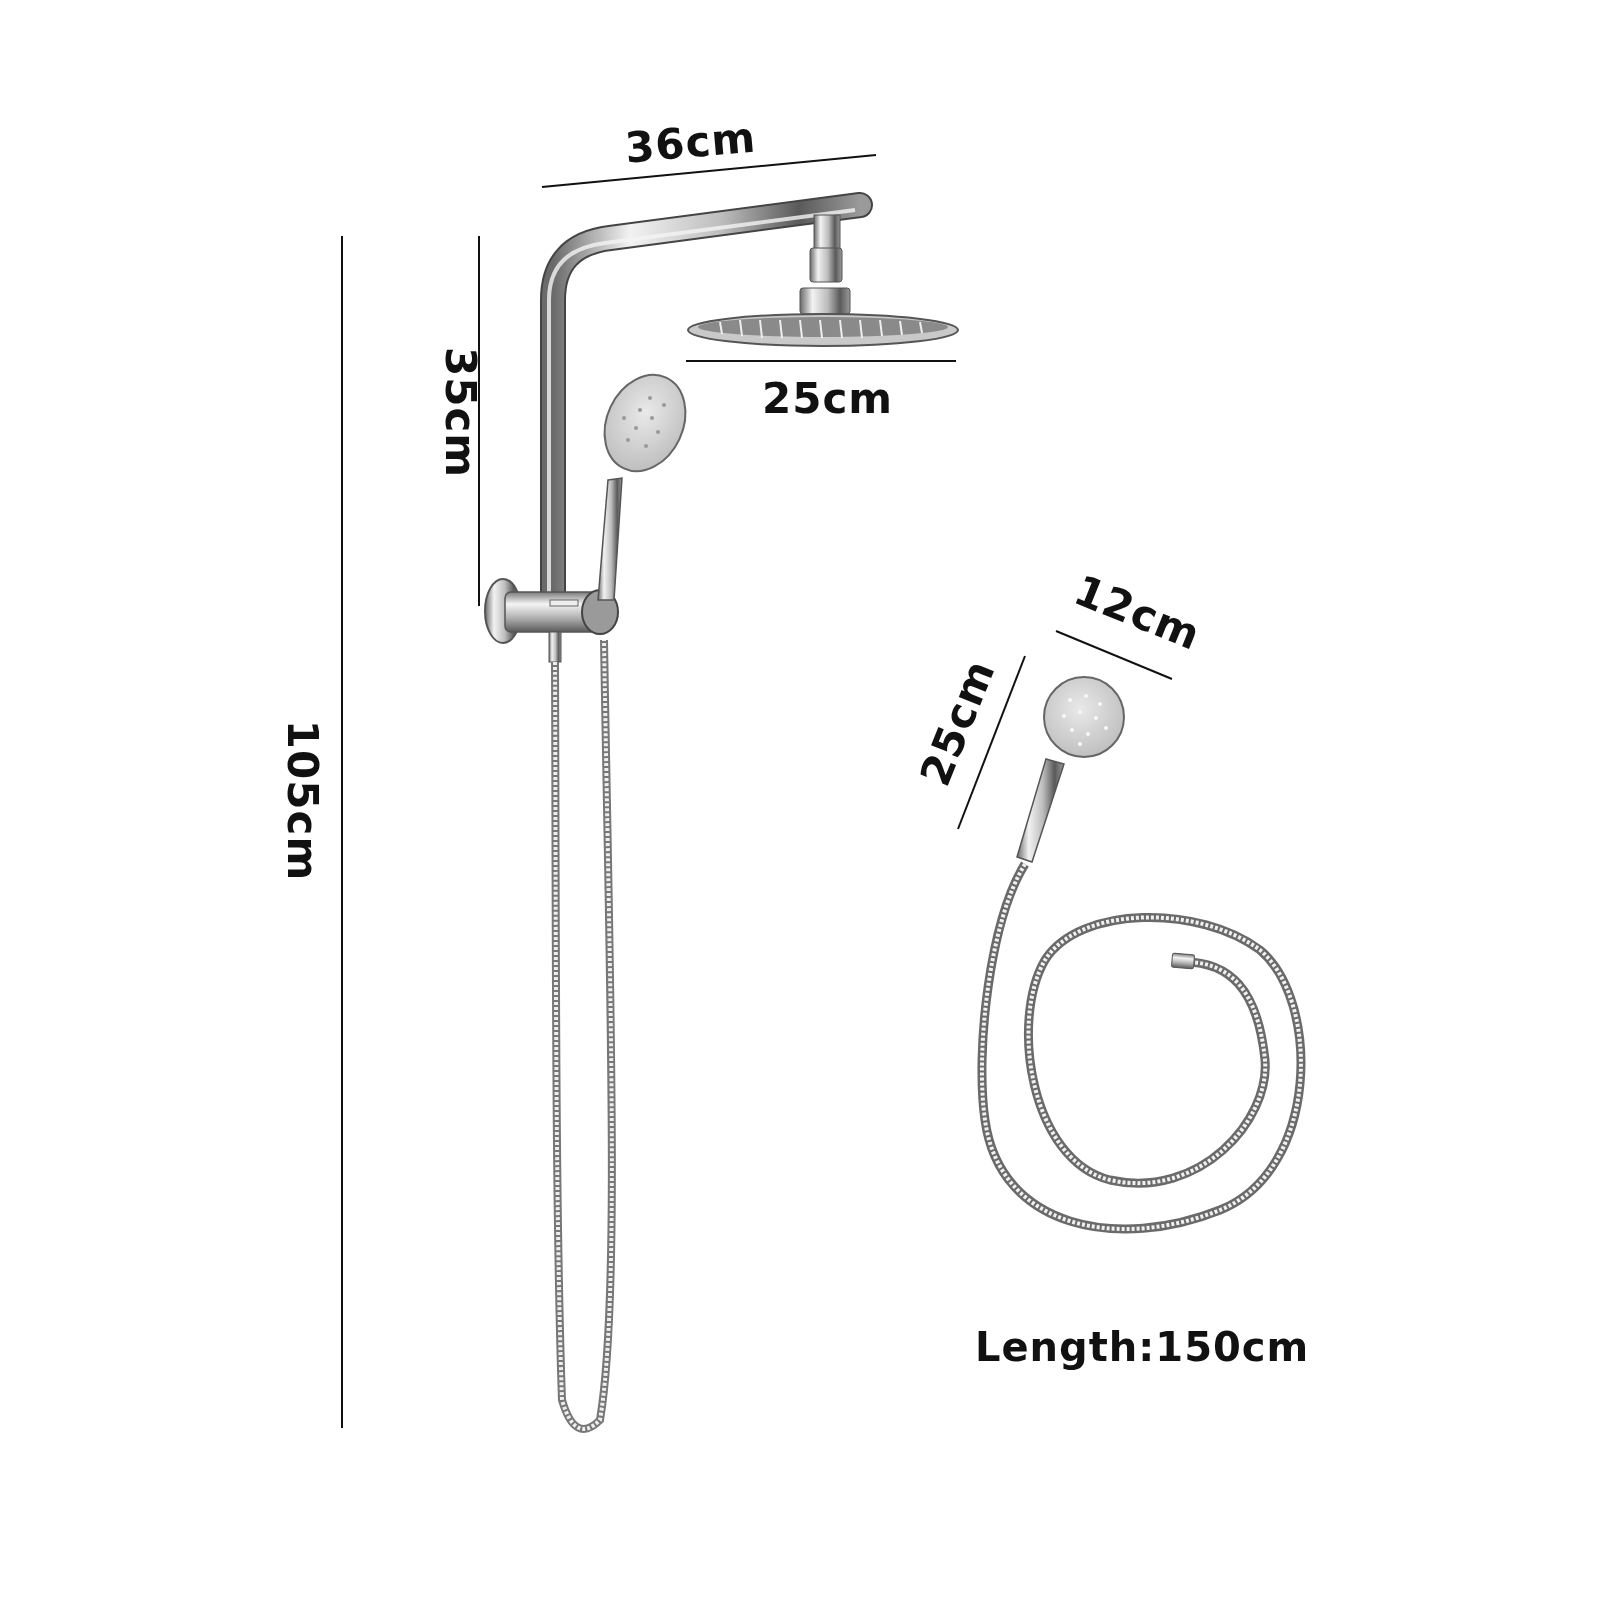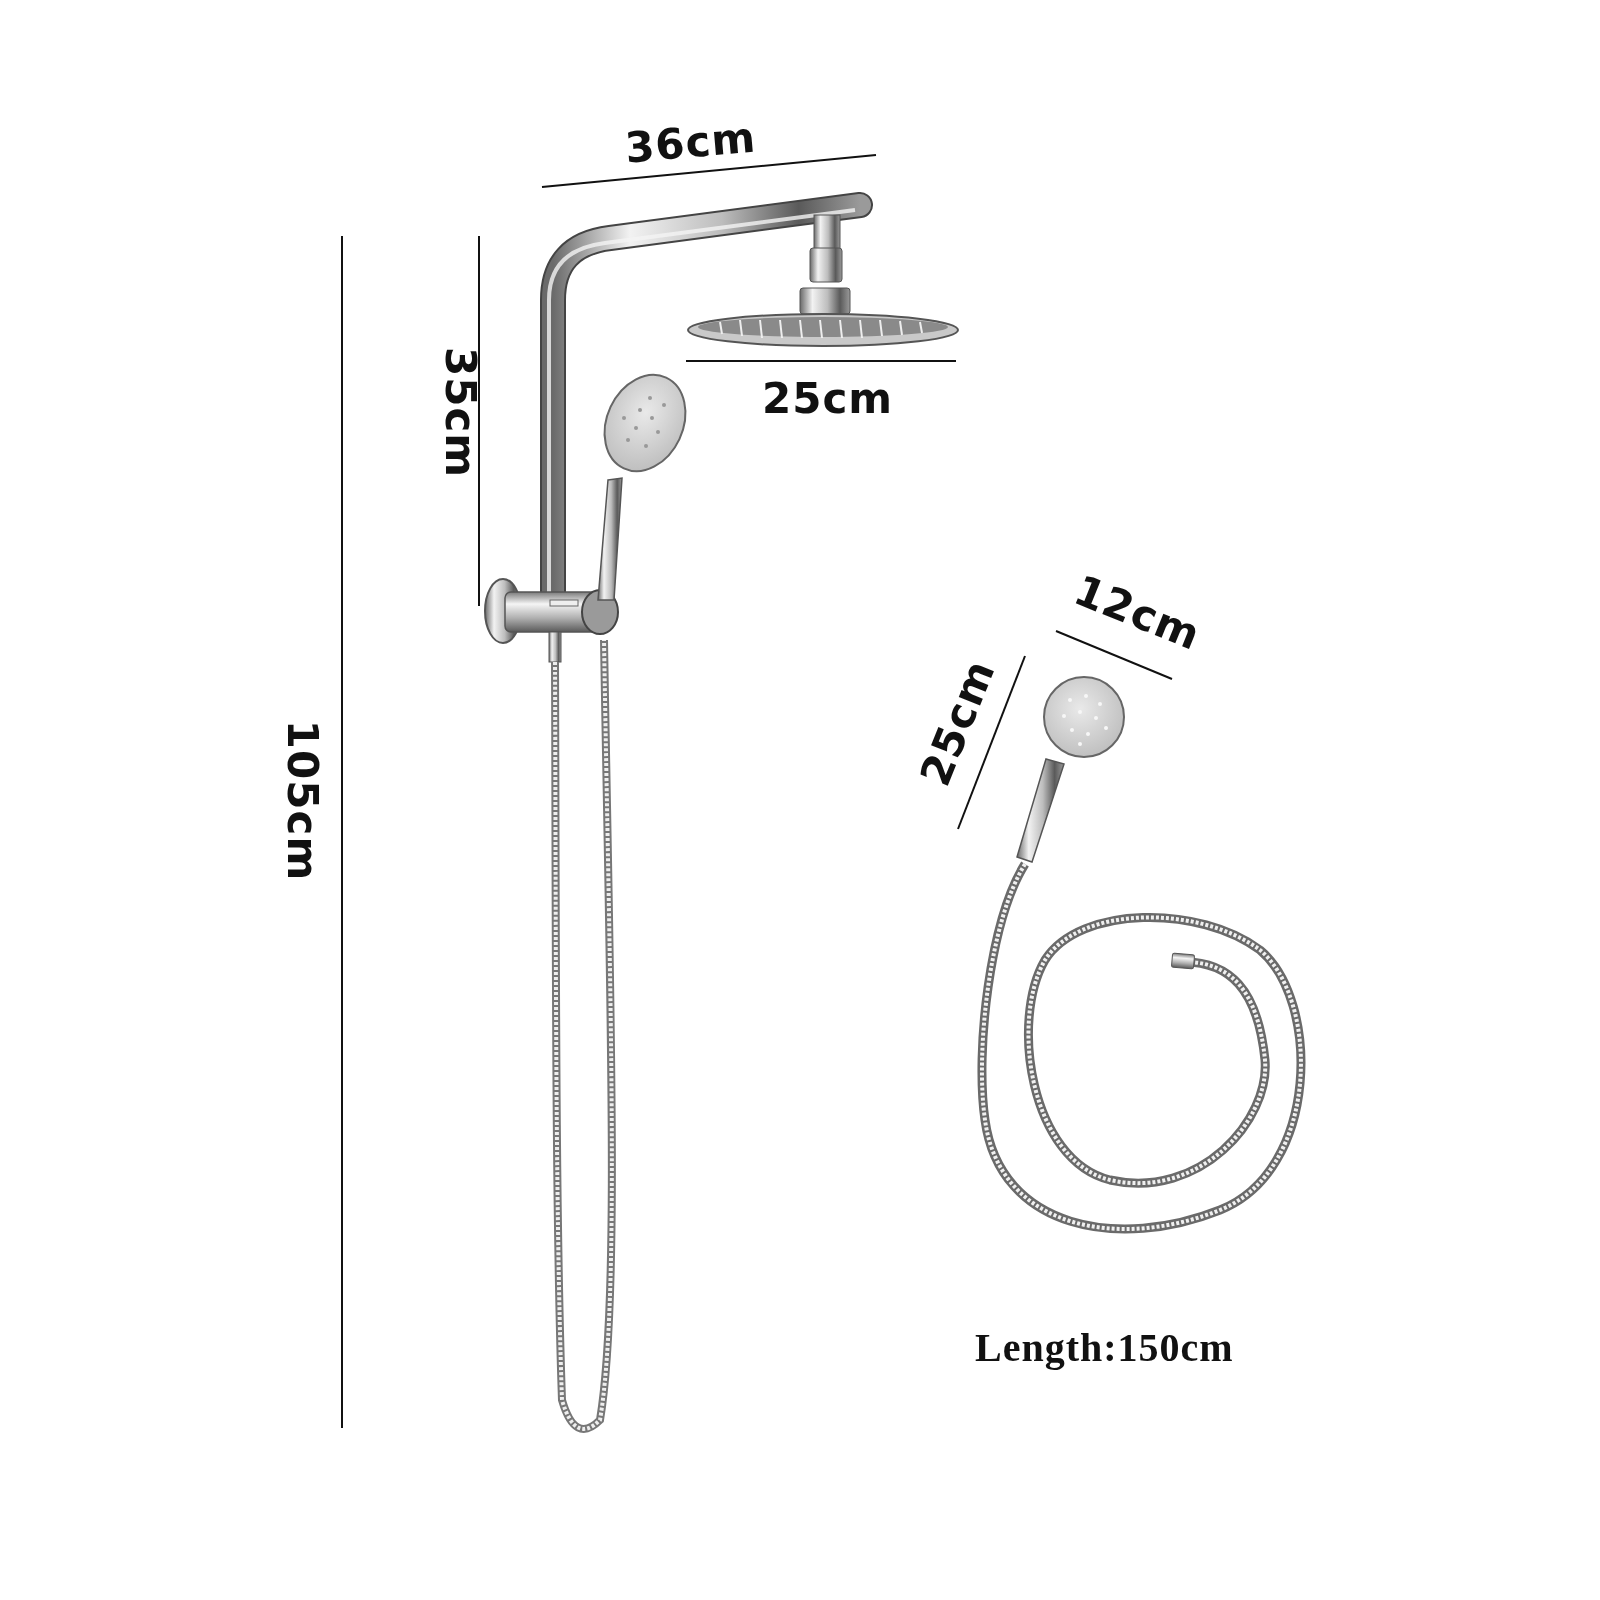--- a/index.html
+++ b/index.html
@@ -119,14 +119,14 @@
       <rect x="1172" y="954" width="22" height="14" rx="2" fill="url(#chromeH)" stroke="#555" stroke-width="1" transform="rotate(5 1183 961)"></rect>
     </g>
   </svg>
 
   <div class="label" style="left:625px; top:118px; transform:rotate(-5deg);">36cm</div>
   <div class="label" style="left:762px; top:374px;">25cm</div>
   <div class="label" style="left:395px; top:388px; transform:rotate(90deg); transform-origin:center;">35cm</div>
   <div class="label" style="left:222px; top:776px; transform:rotate(90deg); transform-origin:center;">105cm</div>
   <div class="label" style="left:1072px; top:588px; transform:rotate(22deg); transform-origin:center;">12cm</div>
   <div class="label" style="left:892px; top:698px; transform:rotate(-68deg); transform-origin:center;">25cm</div>
-  <div class="label" style="left:975px; top:1324px; font-size:40px;font-family:Liberation Serif, serif;">Length:150cm</div>
+  <div class="label" style="left:975px; top:1324px; font-size:40px;">Length:150cm</div>
 </div>
 
 </body></html>

